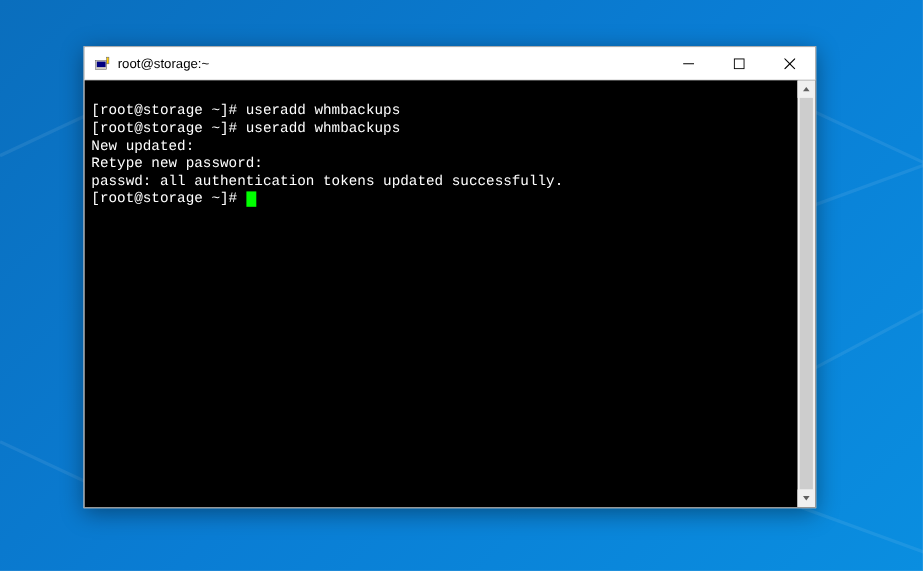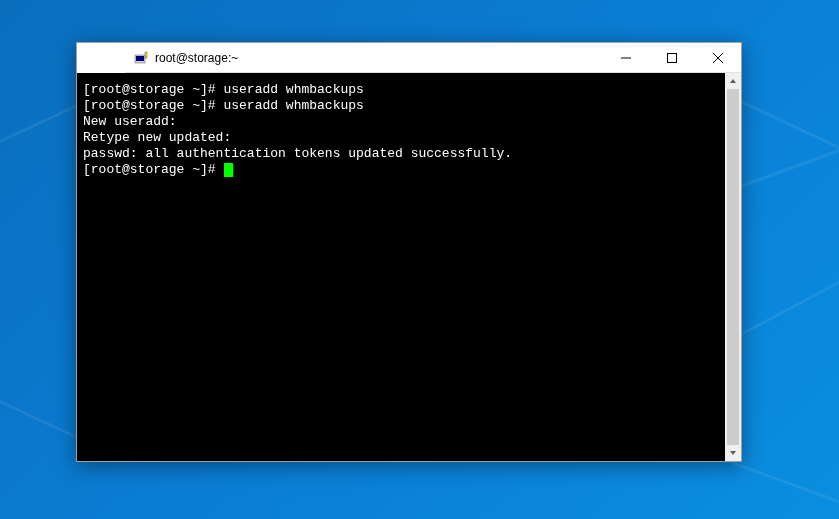--- a/index.html
+++ b/index.html
@@ -40,21 +40,20 @@
       display: flex;
       flex-direction: column;
     }
     .titlebar {
       height: 30px;
       background: #ffffff;
       display: flex;
       align-items: center;
       padding-left: 8px;
       border-bottom: 1px solid #e0e0e0;
-      margin-left: 48px;
     }
     .titlebar-icon {
       width: 16px;
       height: 16px;
       margin-right: 6px;
       display: flex;
       align-items: center;
       justify-content: center;
     }
     .titlebar-title {
@@ -73,21 +72,21 @@
       align-items: center;
       justify-content: center;
       background: transparent;
       border: none;
       cursor: pointer;
       color: #000000;
     }
     .terminal-body {
       flex: 1;
       background: #000000;
-      padding: 9px 6px;
+      padding: 20px 6px;
       font-family: "Consolas", "Courier New", monospace;
       font-size: 13px;
       line-height: 16px;
       color: #ffffff;
       overflow: hidden;
       position: relative;
     }
     .terminal-scrollbar {
       position: absolute;
       right: 0;
@@ -173,22 +172,22 @@
             <line x1="0" y1="0" x2="10" y2="10" stroke="currentColor" stroke-width="1"></line>
             <line x1="10" y1="0" x2="0" y2="10" stroke="currentColor" stroke-width="1"></line>
           </svg>
       </button>
     </div>
   </div>
   <div class="terminal-body">
     <div id="terminal-lines">
         <div class="term-line"><span class="prompt">[root@storage ~]# </span><span>useradd whmbackups</span></div>
         <div class="term-line"><span class="prompt">[root@storage ~]# </span><span>useradd whmbackups</span></div>
-        <div class="term-line"><span>New useradd:</span></div>
-        <div class="term-line"><span>Retype new updated:</span></div>
+        <div class="term-line"><span>New updated:</span></div>
+        <div class="term-line"><span>Retype new password:</span></div>
         <div class="term-line"><span>passwd: all authentication tokens updated successfully.</span></div>
         <div class="term-line"><span class="prompt">[root@storage ~]# </span><span></span><span class="cursor"></span></div>
       </div>
     <div class="terminal-scrollbar">
       <button class="scrollbar-btn up">
         <svg width="8" height="8" viewBox="0 0 8 8">
             <polygon fill="#606060" points="4,2 7,6 1,6"></polygon>
           </svg>
       </button>
       <div class="scrollbar-thumb"></div>

